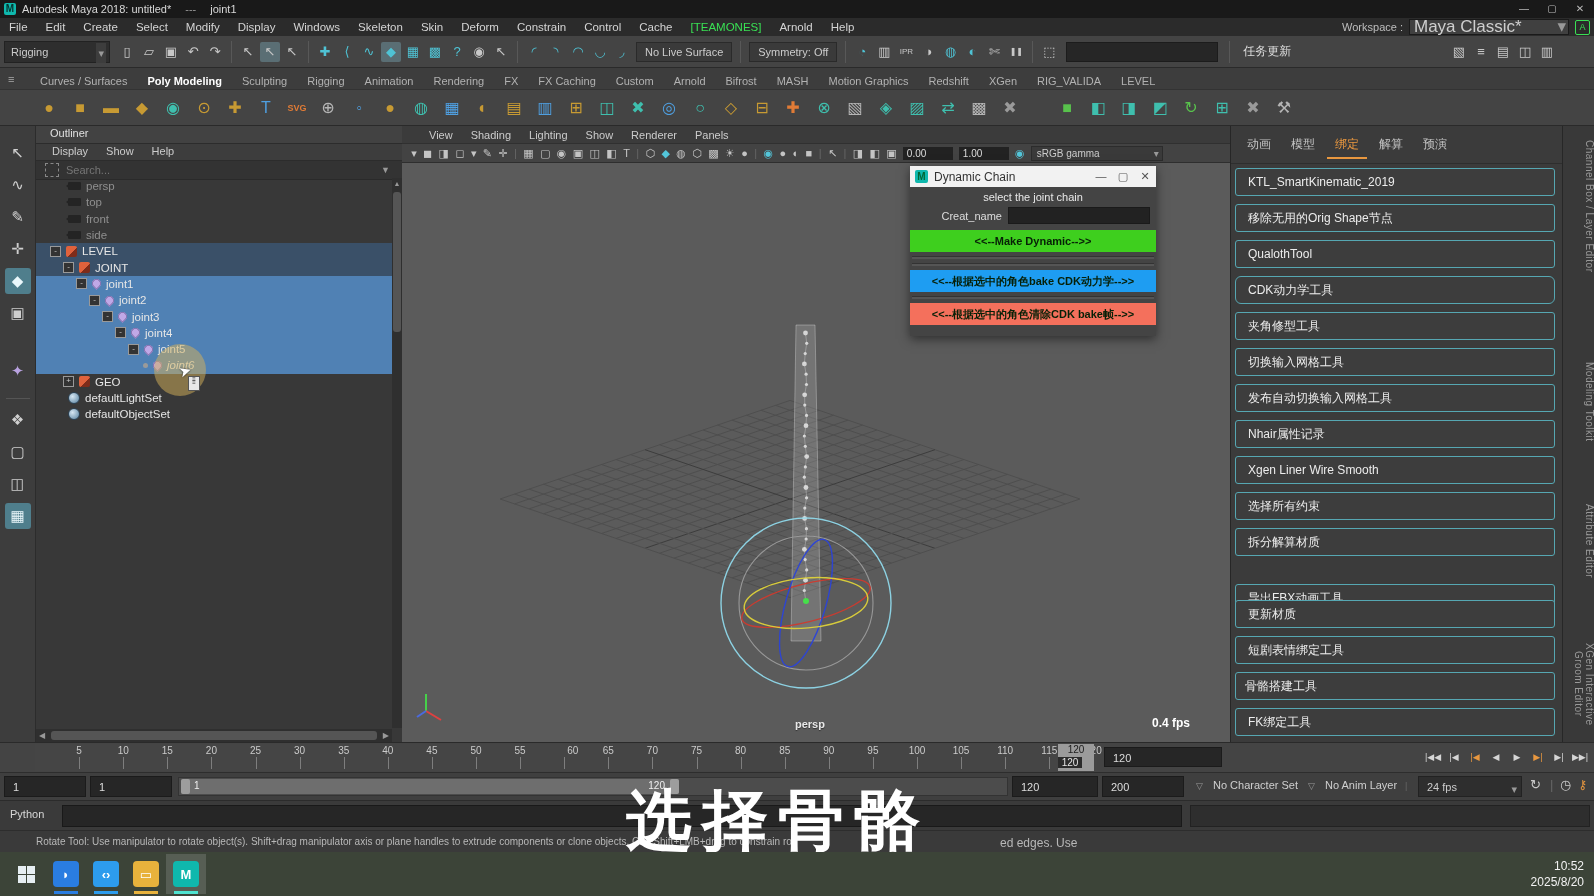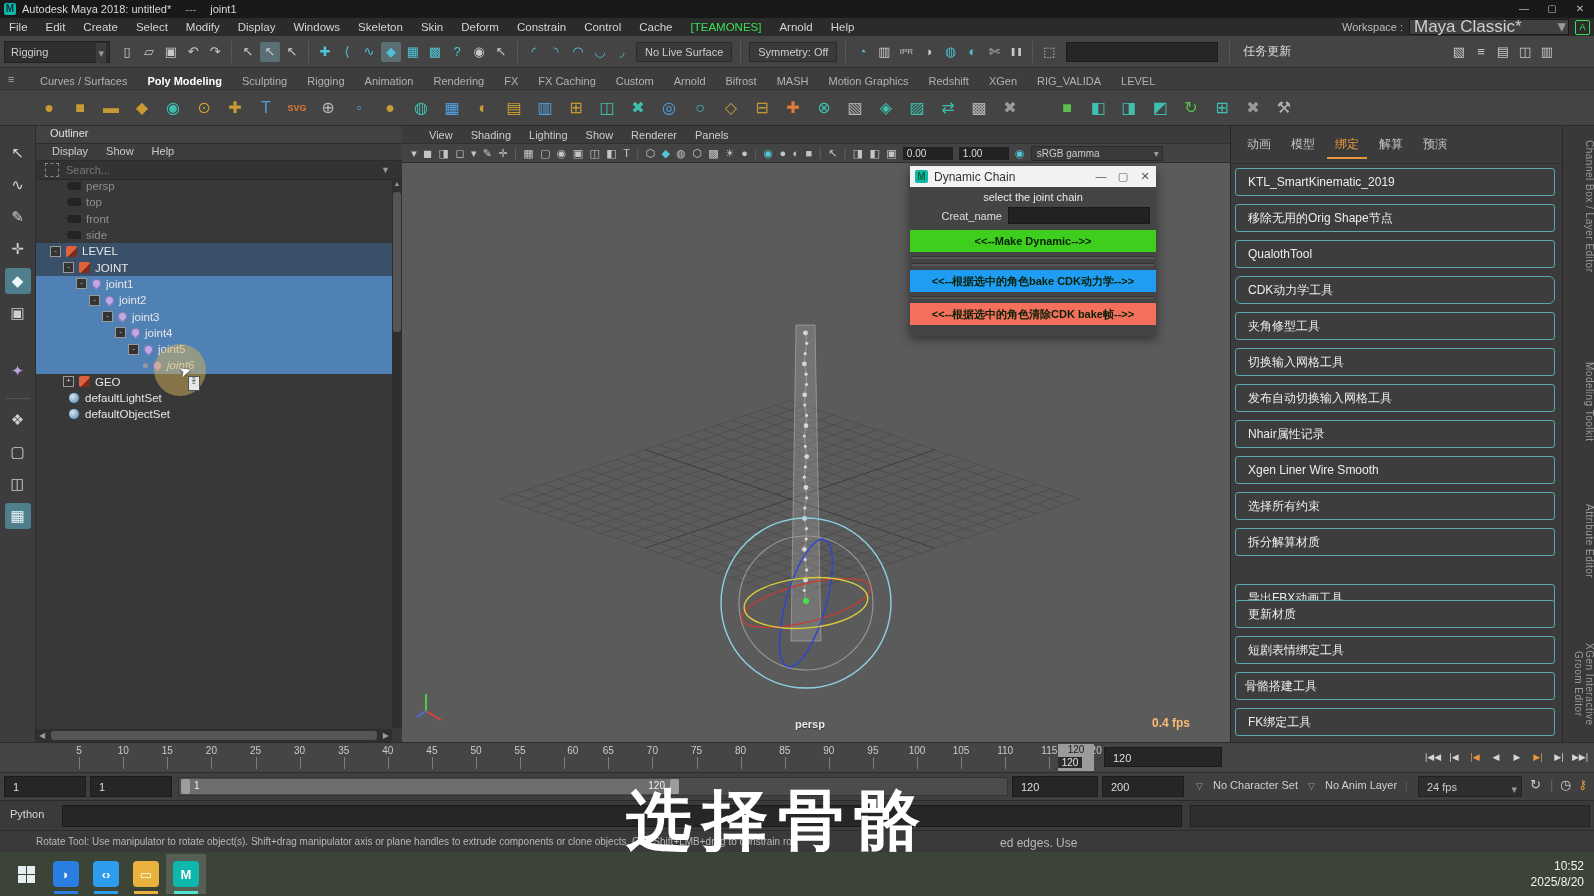--- a/index.html
+++ b/index.html
@@ -82,21 +82,21 @@
   .viewport{position:absolute;left:402px;top:0;width:828px;height:616px;background:#5b5b5b;}
   .vpmenus{height:17px;background:#3b3b3b;display:flex;align-items:center;padding-left:18px;border-bottom:1px solid #303030;}
   .vpmi{font-size:11px;color:#ccc;padding:0 9px;}
   .vpicons{height:18px;background:#434343;display:flex;align-items:center;padding-left:6px;border-bottom:1px solid #2e2e2e;}
   .vpi{font-size:11px;color:#c4c4c4;padding:0 3.2px;}
   .vpi.teal{color:#53c6da;}
   .vpfield{width:42px;height:13px;background:#222;color:#ddd;font-size:10px;line-height:13px;padding:0 4px;margin:0 3px;}
   .vpcm{width:120px;height:13px;background:#3a3a3a;border:1px solid #2c2c2c;color:#ccc;font-size:10px;line-height:13px;padding:0 5px;position:relative;margin-left:3px;}
   .vpcm::after{content:"▾";position:absolute;right:3px;top:0;color:#999;}
   .persp{position:absolute;left:393px;top:592px;color:#e8e8e8;font-size:11px;font-weight:bold;text-shadow:0 1px 1px #333;}
-  .vfps{position:absolute;right:40px;top:590px;color:#fdba74;font-size:12px;font-weight:bold;}
+  .vfps{position:absolute;right:40px;top:590px;color:#ffffff;font-size:12px;font-weight:bold;}
   
   .dialog{position:absolute;left:910px;top:166px;width:246px;height:170px;background:#444;box-shadow:0 3px 10px rgba(0,0,0,.5);z-index:30;}
   .dtitle{height:21px;background:#f2f2f2;display:flex;align-items:center;color:#333;font-size:12px;}
   .dlogo{width:13px;height:13px;background:#0fb8ad;border-radius:2px;margin:0 6px 0 5px;color:#063;font-size:10px;font-weight:bold;text-align:center;line-height:13px;}
   .dctl{margin-left:auto;display:flex;}
   .dctl span{width:22px;text-align:center;color:#555;font-size:11px;}
   .dsub{color:#e8e8e8;font-size:11px;text-align:center;margin-top:4px;}
   .drow{display:flex;align-items:center;margin:4px 6px 6px 6px;}
   .dlabel{color:#ddd;font-size:11px;width:86px;text-align:right;padding-right:6px;}
   .dinput{flex:1;height:15px;background:#222;border:1px solid #1a1a1a;}

